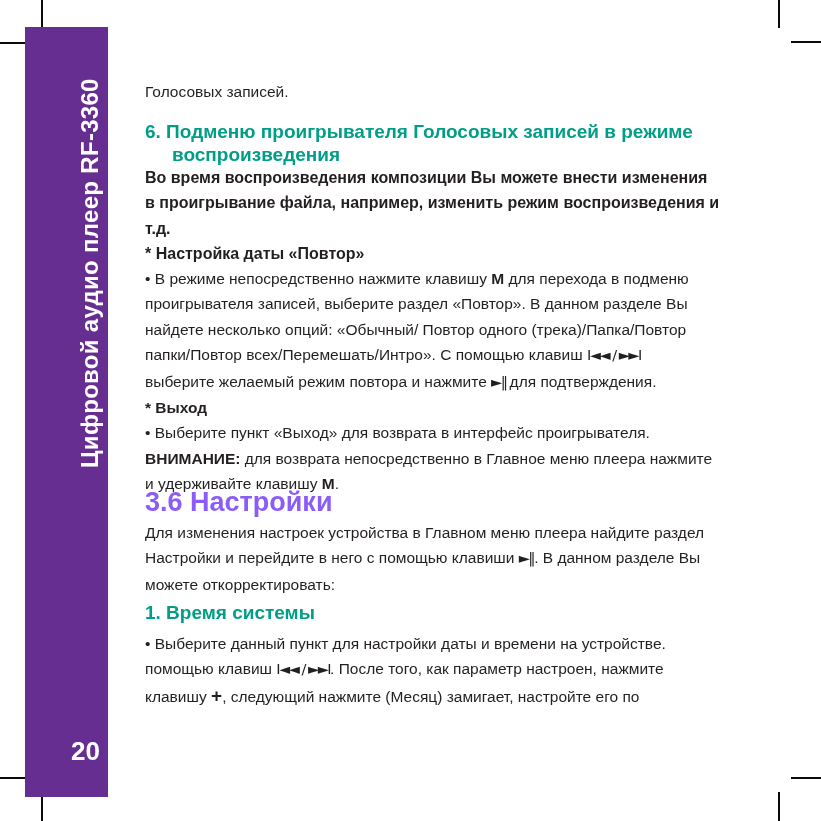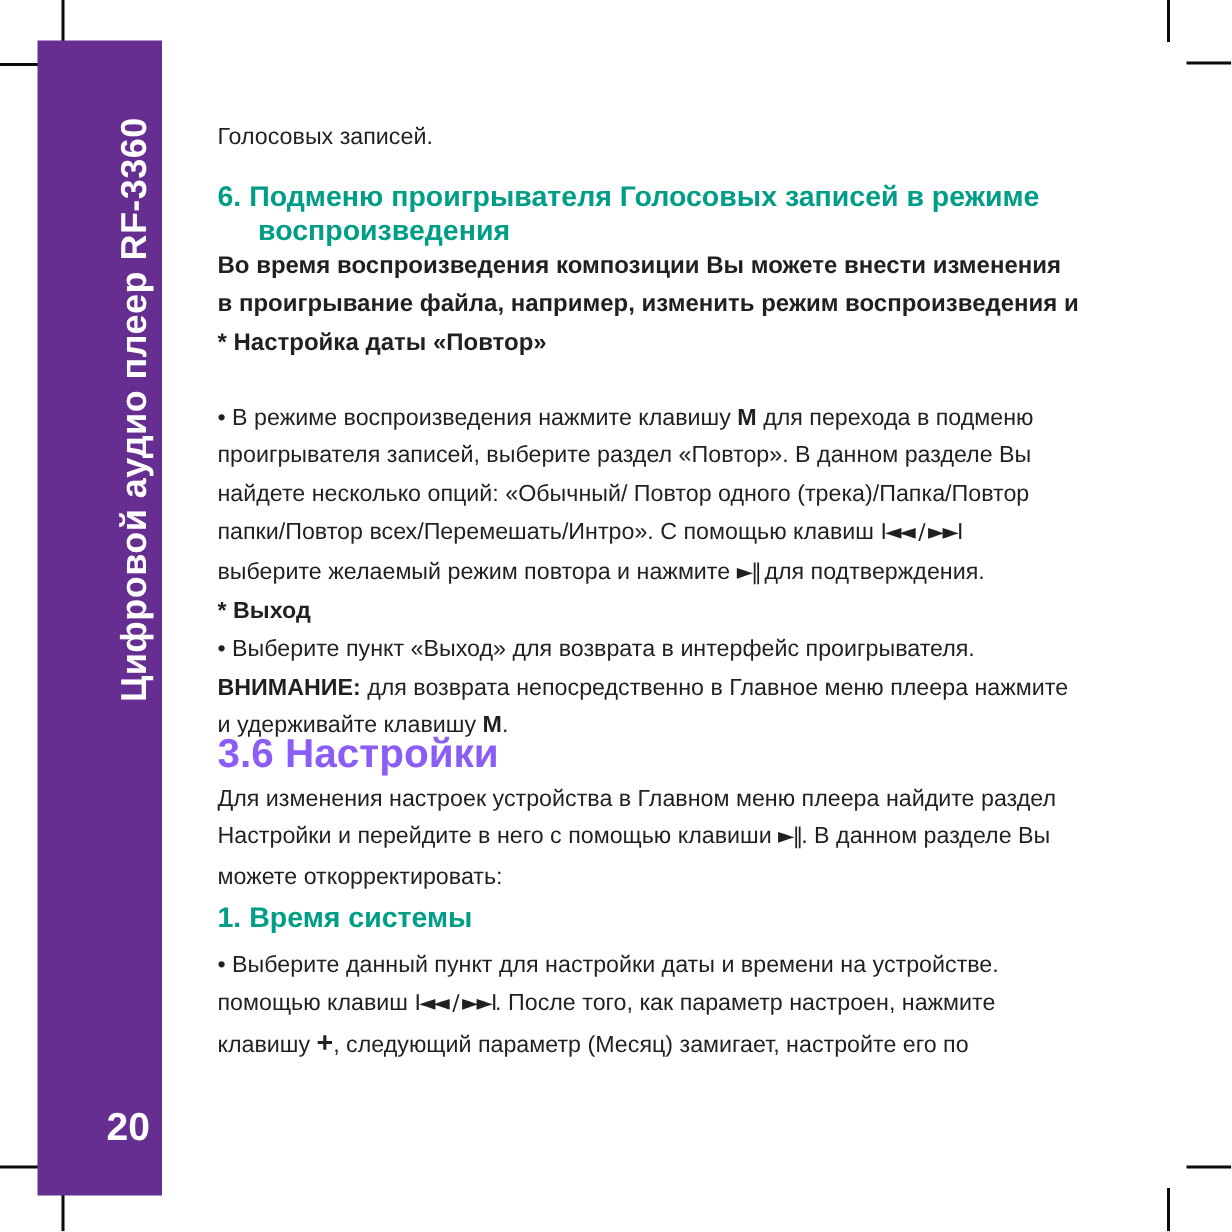--- a/index.html
+++ b/index.html
@@ -67,24 +67,25 @@
       <div class="block body" style="top: 79px;">
         <div class="line"><span class="seg-r">Голосовых записей.</span></div>
       </div>
       <div class="block h-teal" style="top: 120px;">
         <div class="line"><span class="seg-b">6. Подменю проигрывателя Голосовых записей в режиме</span></div>
         <div class="line indent"><span class="seg-b">воспроизведения</span></div>
       </div>
       <div class="block body-bold" style="top: 165px;">
         <div class="line"><span class="seg-b">Во время воспроизведения композиции Вы можете внести изменения</span></div>
         <div class="line"><span class="seg-b">в проигрывание файла, например, изменить режим воспроизведения и</span></div>
+        <div class="line"><span class="seg-b">т.д.</span></div>
         <div class="line"><span class="seg-b">* Настройка даты «Повтор»</span></div>
       </div>
       <div class="block body" style="top: 266px;">
-        <div class="line"><span class="seg-r">• В режиме воспроизведения нажмите клавишу </span><span class="seg-b">M</span><span class="seg-r"> для перехода в подменю</span></div>
+        <div class="line"><span class="seg-r">• В режиме непосредственно нажмите клавишу </span><span class="seg-b">M</span><span class="seg-r"> для перехода в подменю</span></div>
         <div class="line"><span class="seg-r">проигрывателя записей, выберите раздел «Повтор». В данном разделе Вы</span></div>
         <div class="line"><span class="seg-r">найдете несколько опций: «Обычный/ Повтор одного (трека)/Папка/Повтор</span></div>
         <div class="line"><span class="seg-r">папки/Повтор всех/Перемешать/Интро». С помощью клавиш </span><span class="seg-y">I◄◄ / ►►I</span></div>
         <div class="line"><span class="seg-r">выберите желаемый режим повтора и нажмите </span><span class="seg-y">►‖ </span><span class="seg-r">для подтверждения.</span></div>
         <div class="line"><span class="seg-b">* Выход</span></div>
         <div class="line"><span class="seg-r">• Выберите пункт «Выход» для возврата в интерфейс проигрывателя.</span></div>
         <div class="line"><span class="seg-b">ВНИМАНИЕ:</span><span class="seg-r"> для возврата непосредственно в Главное меню плеера нажмите</span></div>
         <div class="line"><span class="seg-r">и удерживайте клавишу </span><span class="seg-b">M</span><span class="seg-r">.</span></div>
       </div>
       <div class="block h-black" style="top: 489px;">
@@ -94,17 +95,17 @@
         <div class="line"><span class="seg-r">Для изменения настроек устройства в Главном меню плеера найдите раздел</span></div>
         <div class="line"><span class="seg-r">Настройки и перейдите в него с помощью клавиши </span><span class="seg-y">►‖</span><span class="seg-r">. В данном разделе Вы</span></div>
         <div class="line"><span class="seg-r">можете откорректировать:</span></div>
       </div>
       <div class="block h-teal2" style="top: 601px;">
         <div class="line"><span class="seg-b">1. Время системы</span></div>
       </div>
       <div class="block body" style="top: 631px;">
         <div class="line"><span class="seg-r">• Выберите данный пункт для настройки даты и времени на устройстве.</span></div>
         <div class="line"><span class="seg-r">помощью клавиш </span><span class="seg-y">I◄◄ / ►►I</span><span class="seg-r">. После того, как параметр настроен, нажмите</span></div>
-        <div class="line"><span class="seg-r">клавишу </span><span class="seg-p">+</span><span class="seg-r">, следующий параметр (Месяц) замигает, настройте его по</span></div>
+        <div class="line"><span class="seg-r">клавишу </span><span class="seg-p">+</span><span class="seg-r">, следующий нажмите (Месяц) замигает, настройте его по</span></div>
       </div>
     </div>
 
 </div>
 
 </body></html>

